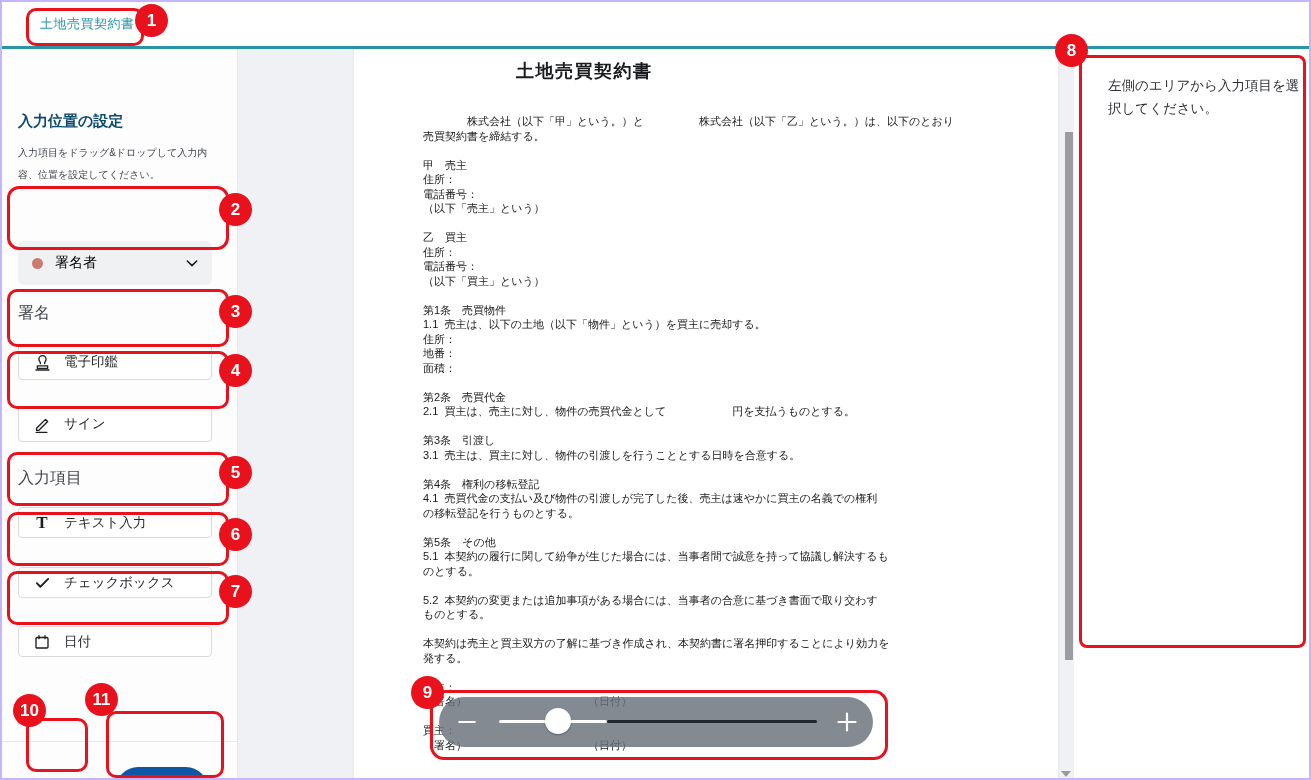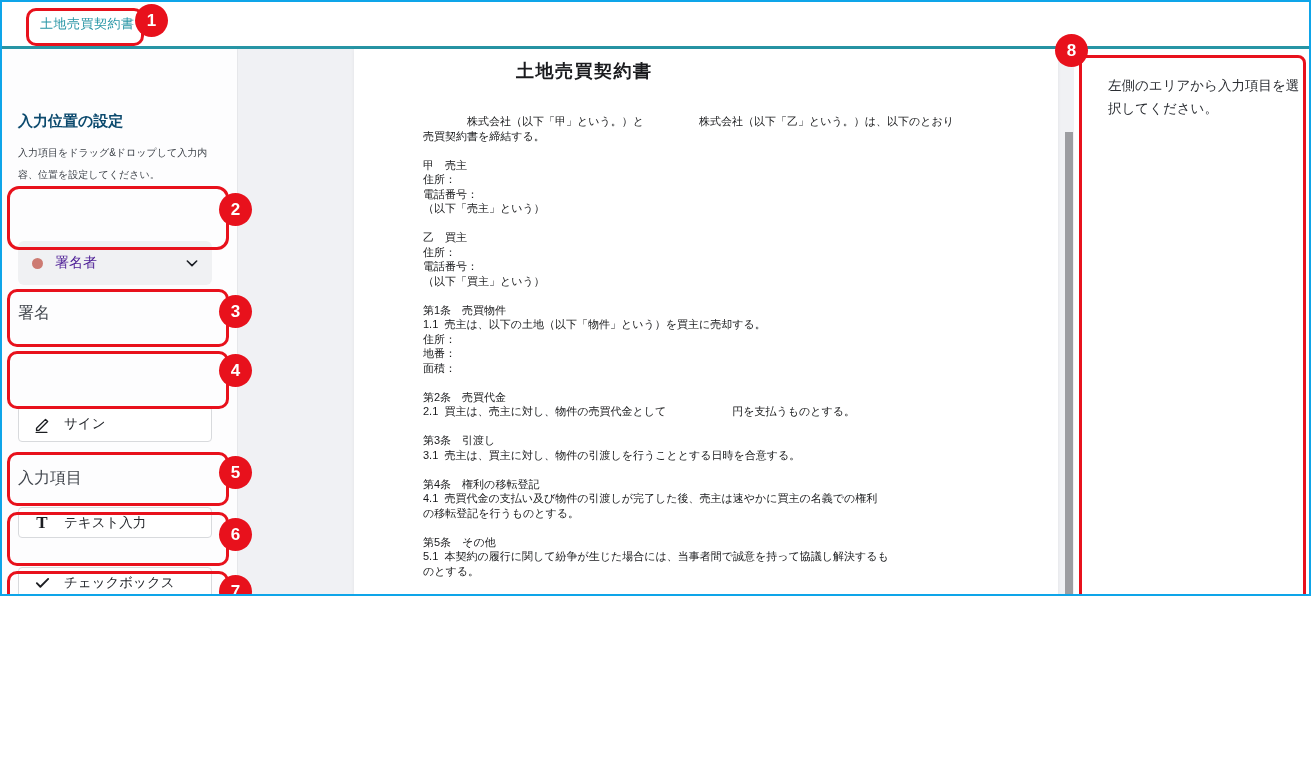--- a/index.html
+++ b/index.html
@@ -1,30 +1,30 @@
 <!DOCTYPE html>
 <html lang="ja"><head>
 <meta charset="utf-8">
 <style>
   html,body{margin:0;padding:0;}
   body{font-family:"Liberation Sans",sans-serif;background:#fff;}
-  .screen{position:relative;width:1311px;height:596px;background:#fff;border:2px solid #0ea5e9;box-sizing:border-box;overflow:hidden;}
+  .screen{position:relative;width:1311px;height:780px;background:#fff;border:2px solid #c4b5fd;box-sizing:border-box;overflow:hidden;}
 
   
   .header{position:absolute;left:0;top:0;width:100%;height:44px;background:#fff;}
   .tab-label{position:absolute;left:38px;top:13px;font-size:13px;color:#2795a5;letter-spacing:.5px;cursor:pointer;}
   .teal-rule{position:absolute;left:0;top:44px;width:100%;height:3px;background:#2795a5;}
 
   
   .sidebar{position:absolute;left:0;top:47px;width:236px;height:733px;background:#fdfdfe;border-right:1px solid #e6e7ea;box-sizing:border-box;}
   .sb-title{position:absolute;left:16px;top:63px;font-size:15px;font-weight:bold;color:#0c4a6e;}
   .sb-desc{position:absolute;left:16px;top:93px;width:205px;font-size:10px;line-height:21.5px;color:#3a3f46;}
   .signer-dd{position:absolute;left:16px;top:192px;width:194px;height:44px;background:#f0f1f3;border-radius:6px;cursor:pointer;box-sizing:border-box;}
   .signer-dot{position:absolute;left:14px;top:17px;width:11px;height:11px;border-radius:50%;background:#cd7b72;}
-  .signer-label{position:absolute;left:37px;top:13px;font-size:14px;color:#4c1d95;}
+  .signer-label{position:absolute;left:37px;top:13px;font-size:14px;color:#000000;}
   .signer-chevron{position:absolute;right:12px;top:14px;width:16px;height:16px;}
   .sb-section{position:absolute;left:16px;font-size:16px;color:#41464d;}
   .tool-btn{position:absolute;left:16px;width:194px;background:#fff;border:1px solid #d8dadd;border-radius:4px;cursor:pointer;box-sizing:border-box;display:flex;align-items:center;}
   .tool-btn .t-icon{width:20px;height:20px;margin-left:13px;display:flex;align-items:center;justify-content:center;flex:0 0 auto;}
   .tool-btn .t-label{margin-left:12px;font-size:13.5px;color:#24272c;}
   .serif-T{font-family:"Liberation Serif",serif;font-weight:bold;font-size:17px;color:#1c1e22;line-height:1;}
   .sb-footer-rule{position:absolute;left:0;top:692px;width:236px;height:1px;background:#e6e7ea;}
   .back-btn{position:absolute;left:30px;top:727px;font-size:15px;color:#2795a5;cursor:pointer;background:none;border:none;padding:4px 6px;font-family:inherit;}
   .next-btn{position:absolute;left:114px;top:718px;width:92px;height:44px;border-radius:22px;background:#0f56a4;color:#fff;font-size:15px;font-weight:bold;border:none;cursor:pointer;font-family:inherit;letter-spacing:1px;}
 
@@ -96,20 +96,30 @@
       <span class="signer-label">署名者</span>
       <span class="signer-chevron">
         <svg viewBox="0 0 24 24" width="16" height="16">
             <path d="M5 9l7 7 7-7" stroke="#1b1e24" stroke-width="2.4" fill="none" stroke-linecap="round" stroke-linejoin="round"></path>
           </svg>
       </span>
     </div>
 
     <div class="sb-section" style="top:254px;">署名</div>
 
+    <div class="tool-btn" style="top:295px;height:36px;">
+      <span class="t-icon">
+        <svg viewBox="0 0 24 24" width="19" height="19">
+            <path d="M9.3 13.5c.3-1.2-.2-2-.8-2.9-.5-.8-1-1.6-1-2.8a4.5 4.5 0 1 1 9 0c0 1.2-.5 2-1 2.8-.6.9-1.1 1.7-.8 2.9" fill="none" stroke="#1c1e22" stroke-width="1.7" stroke-linecap="round"></path>
+            <path d="M5.5 16.2h13v3.2h-13z" fill="none" stroke="#1c1e22" stroke-width="1.7" stroke-linejoin="round"></path>
+            <path d="M3.8 21.5h16.4" stroke="#1c1e22" stroke-width="1.7" stroke-linecap="round"></path>
+          </svg>
+      </span>
+      <span class="t-label">電子印鑑</span>
+    </div>
 
     <div class="tool-btn" style="top:357px;height:36px;">
       <span class="t-icon">
         <svg viewBox="0 0 24 24" width="19" height="19">
             <path d="M4.5 16.8L15.8 5.5l2.7 2.7L7.2 19.5H4.5v-2.7z" fill="none" stroke="#1c1e22" stroke-width="1.7" stroke-linejoin="round"></path>
             <path d="M4 22h13.5" stroke="#1c1e22" stroke-width="1.7" stroke-linecap="round"></path>
           </svg>
       </span>
       <span class="t-label">サイン</span>
     </div>

